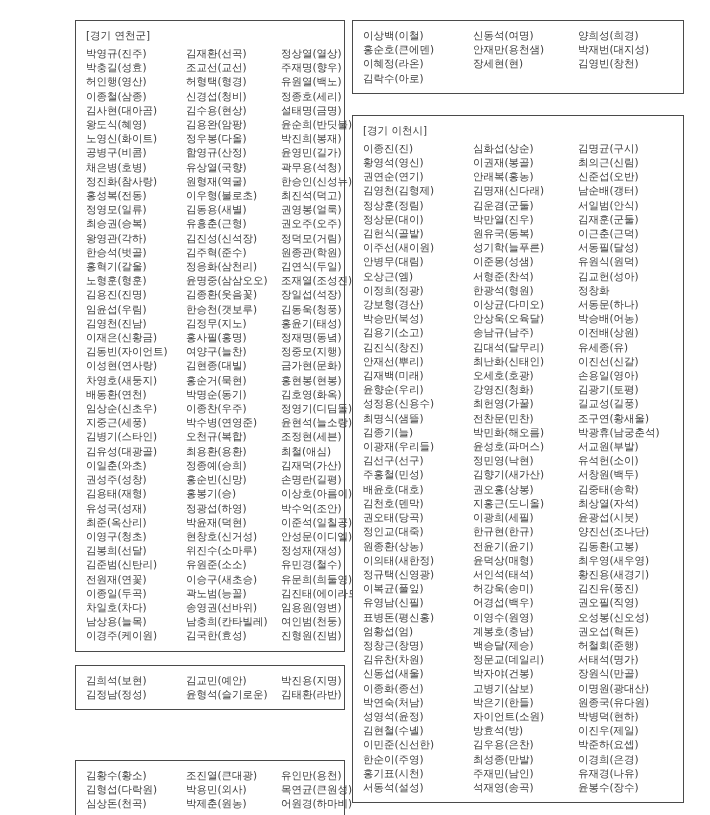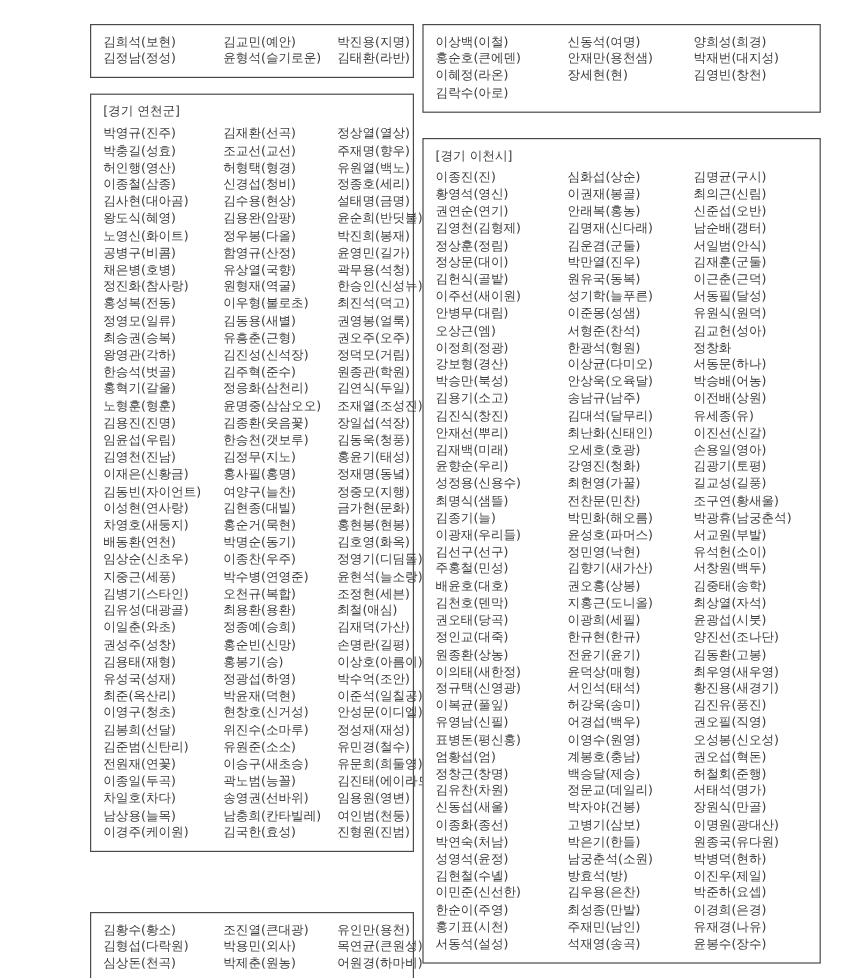--- a/index.html
+++ b/index.html
@@ -56,31 +56,20 @@
   }
   .left-cols { --c1: 100px; --c2: 95px; }
   .right-cols { --c1: 110px; --c2: 105px; }
 </style>
 </head>
 <body>
 
 <div class="page">
 
   <div class="col-left">
-
-    <div class="box">
-      <div class="name-grid left-cols">
-          <span class="cell">김희석(보현)</span>
-          <span class="cell">김교민(예안)</span>
-          <span class="cell">박진용(지명)</span>
-          <span class="cell">김정남(정성)</span>
-          <span class="cell">윤형석(슬기로운)</span>
-          <span class="cell">김태환(라반)</span>
-        </div>
-    </div>
 
     <div class="box">
       <div class="box-title">[경기 연천군]</div>
       <div class="name-grid left-cols">
           <span class="cell">박영규(진주)</span>
           <span class="cell">김재환(선곡)</span>
           <span class="cell">정상열(열상)</span>
           <span class="cell">박충길(성효)</span>
           <span class="cell">조교선(교선)</span>
           <span class="cell">주재명(향우)</span>
@@ -200,20 +189,31 @@
           <span class="cell">임용원(영변)</span>
           <span class="cell">남상용(늘목)</span>
           <span class="cell">남충희(칸타빌레)</span>
           <span class="cell">여인범(천둥)</span>
           <span class="cell">이경주(케이원)</span>
           <span class="cell">김국한(효성)</span>
           <span class="cell">진형원(진범)</span>
         </div>
     </div>
 
+    <div class="box">
+      <div class="name-grid left-cols">
+          <span class="cell">김희석(보현)</span>
+          <span class="cell">김교민(예안)</span>
+          <span class="cell">박진용(지명)</span>
+          <span class="cell">김정남(정성)</span>
+          <span class="cell">윤형석(슬기로운)</span>
+          <span class="cell">김태환(라반)</span>
+        </div>
+    </div>
+
     <div class="box gap-large">
       <div class="name-grid left-cols">
           <span class="cell">김황수(황소)</span>
           <span class="cell">조진열(큰대광)</span>
           <span class="cell">유인만(용천)</span>
           <span class="cell">김형섭(다락원)</span>
           <span class="cell">박용민(외사)</span>
           <span class="cell">목연균(큰원성)</span>
           <span class="cell">심상돈(천곡)</span>
           <span class="cell">박제춘(원농)</span>
@@ -359,21 +359,21 @@
           <span class="cell">신동섭(새울)</span>
           <span class="cell">박자야(건봉)</span>
           <span class="cell">장원식(만골)</span>
           <span class="cell">이종화(종선)</span>
           <span class="cell">고병기(삼보)</span>
           <span class="cell">이명원(광대산)</span>
           <span class="cell">박연숙(처남)</span>
           <span class="cell">박은기(한들)</span>
           <span class="cell">원종국(유다원)</span>
           <span class="cell">성영석(윤정)</span>
-          <span class="cell">남궁춘석(소원)</span>
+          <span class="cell">자이언트(소원)</span>
           <span class="cell">박병덕(현하)</span>
           <span class="cell">김현철(수녤)</span>
           <span class="cell">방효석(방)</span>
           <span class="cell">이진우(제일)</span>
           <span class="cell">이민준(신선한)</span>
           <span class="cell">김우용(은찬)</span>
           <span class="cell">박준하(요셉)</span>
           <span class="cell">한순이(주영)</span>
           <span class="cell">최성종(만발)</span>
           <span class="cell">이경희(은경)</span>

